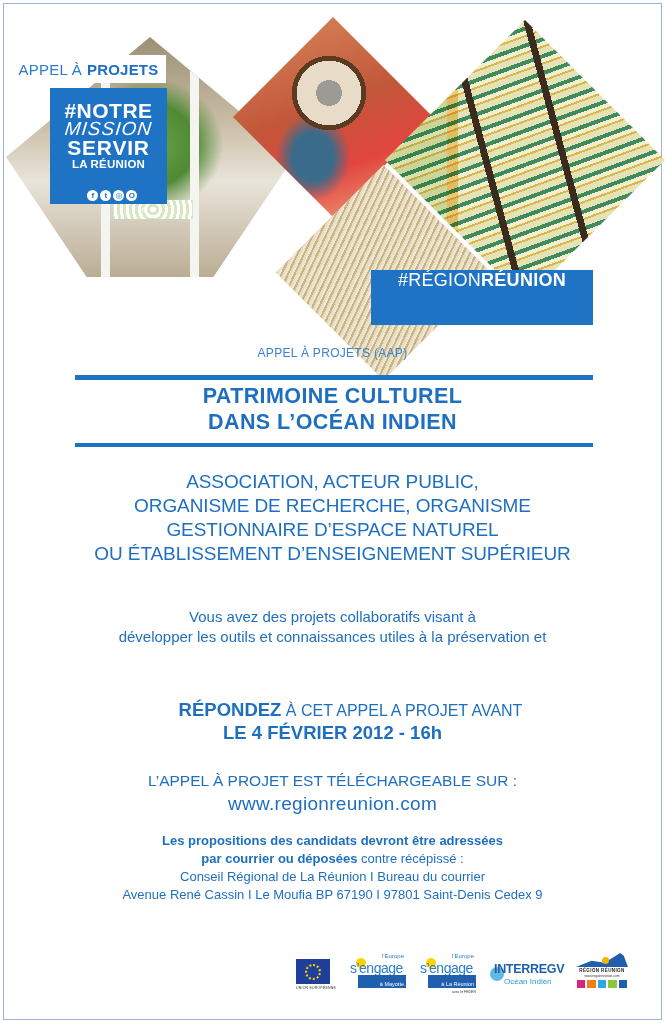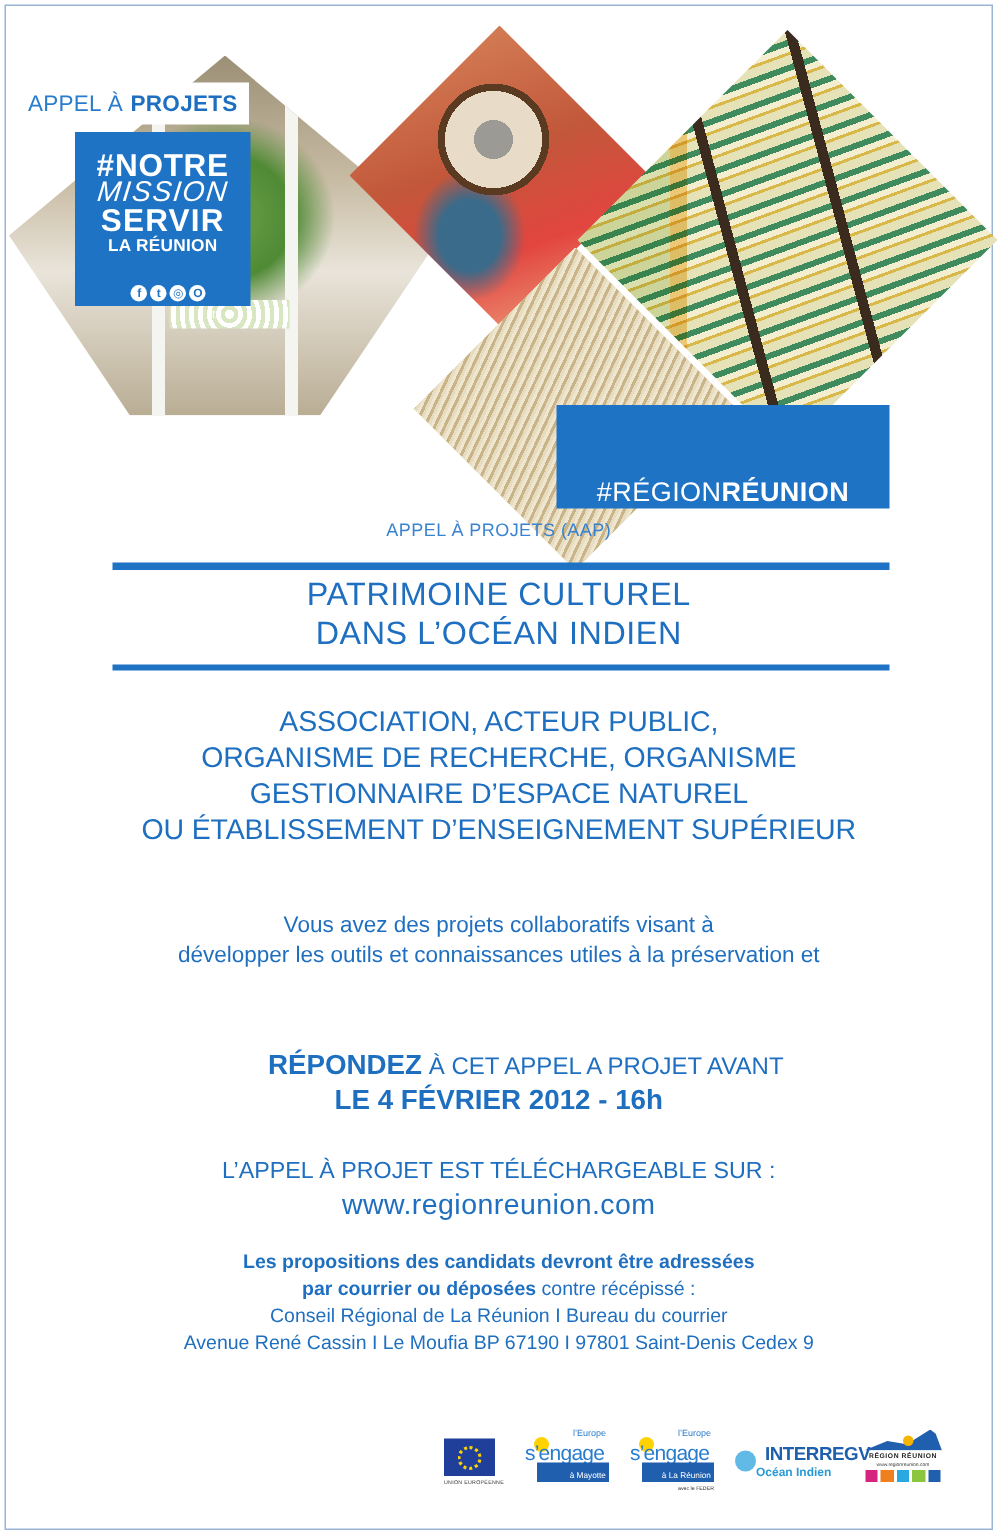--- a/index.html
+++ b/index.html
@@ -65,36 +65,36 @@
   .mission-badge .l1 { font-size: 21px; font-weight: 700; line-height: 19px; letter-spacing: .5px; }
   .mission-badge .l2 { font-size: 19px; font-style: italic; font-weight: 400; line-height: 18px; letter-spacing: 1px; transform: skewX(-6deg); }
   .mission-badge .l3 { font-size: 21px; font-weight: 700; line-height: 19px; letter-spacing: .8px; }
   .mission-badge .l4 { font-size: 11.5px; font-weight: 700; line-height: 13px; margin-top: 1px; letter-spacing: .2px; }
   .social-row { display: flex; justify-content: center; gap: 2px; margin-top: 5px; padding-left: 18px; align-items: center; }
   .social-icon { width: 11px; height: 11px; border-radius: 50%; background: #ffffff; color: #1f73c4;
     font-size: 8px; font-weight: 700; line-height: 11px; text-align: center; }
   .otv-icon { font-size: 8px; font-weight: 400; color: #ffffff; margin-left: 2px; margin-top: 29px; }
 
   .region-badge {
-    position: absolute; left: 371px; top: 270px; width: 222px; height: 69px; background: #1f73c4;
-    display: flex; align-items: flex-end; justify-content: center; color: #ffffff; font-size: 18px;
+    position: absolute; left: 371px; top: 270px; width: 222px; height: 55px; background: #1f73c4;
+    display: flex; align-items: flex-start; justify-content: center; color: #ffffff; font-size: 18px;
   }
   .region-badge .light { font-weight: 400; letter-spacing: .3px; }
   .region-badge .bold { font-weight: 700; letter-spacing: .3px; }
 
   
   .center { position: absolute; left: 0; width: 665px; text-align: center; }
 
   .aap { top: 346px; font-size: 12px; color: #3a83cf; letter-spacing: .3px; }
 
   .rule { position: absolute; left: 75px; width: 518px; background: #1f73c4; }
   .rule-top { top: 375px; height: 5px; }
   .rule-bottom { top: 443px; height: 4px; }
 
-  .title { top: 383px; font-size: 21.5px; font-weight: 400; line-height: 26px; color: #1f6fc0; letter-spacing: .4px; }
+  .title { top: 383px; font-size: 21.5px; font-weight: 700; line-height: 26px; color: #1f6fc0; letter-spacing: .4px; }
 
   .eligible { top: 470px; font-size: 19px; line-height: 24px; color: #1f6fc0; font-weight: 400; letter-spacing: -.1px; }
 
   .desc { top: 607px; font-size: 15px; line-height: 19.5px; color: #1f6fc0; }
 
   .respond { top: 698px; font-size: 16px; line-height: 23px; color: #1f6fc0; padding-left: 36px; }
   .respond .bold { font-weight: 700; font-size: 18.5px; }
   .respond .light { font-weight: 400; }
   .deadline { top: 721px; font-size: 18.5px; font-weight: 700; line-height: 24px; color: #1f6fc0; }
 
@@ -115,23 +115,23 @@
 
   .engage { width: 56px; height: 40px; }
   .engage .eu-top { position: absolute; right: 2px; top: 0; font-size: 6px; color: #2a7ccd; }
   .engage .word { position: absolute; left: 0; top: 7px; font-size: 14px; color: #2a7ccd; letter-spacing: -.5px; }
   .engage .star { position: absolute; left: 6px; top: 5px; width: 10px; height: 10px; border-radius: 50%; background: #ffd200; }
   .engage .band { position: absolute; left: 8px; top: 22px; width: 48px; height: 13px; background: #1f5fae;
     color: #fff; font-size: 5.5px; text-align: right; padding: 6px 2px 0 0; }
   .engage .sub { position: absolute; right: 0; top: 37px; font-size: 3.5px; color: #333; }
 
   .interreg { width: 72px; height: 40px; }
-  .interreg .name { position: absolute; left: 20px; top: 9px; font-size: 12.5px; font-weight: 700; color: #1f5fae; letter-spacing: -.3px; }
+  .interreg .name { position: absolute; left: 4px; top: 9px; font-size: 12.5px; font-weight: 700; color: #1f5fae; letter-spacing: -.3px; }
   .interreg .v { color: #1f5fae; }
-  .interreg .ocean { position: absolute; left: 14px; top: 24px; font-size: 8px; font-weight: 700; color: #2a9ad6; }
+  .interreg .ocean { position: absolute; left: 14px; top: 24px; font-size: 8px; font-weight: 400; color: #2a9ad6; }
   .interreg .globe { position: absolute; left: 0; top: 14px; width: 14px; height: 14px; border-radius: 50%; background: #39a9e0; opacity: .8; }
 
   .regionlogo { width: 52px; height: 40px; }
   .regionlogo .mountain { position: absolute; left: 0; top: 0; width: 52px; height: 14px;
     background: #1f5fae; clip-path: polygon(0 100%, 30% 55%, 55% 70%, 85% 0, 92% 20%, 100% 100%); }
   .regionlogo .sun { position: absolute; left: 26px; top: 4px; width: 7px; height: 7px; border-radius: 50%; background: #f4b400; }
   .regionlogo .title { position: absolute; left: 0; top: 15px; width: 52px; font-size: 4.5px; text-align: center; color: #222; font-weight: 700; line-height: 5px; }
   .regionlogo .site { position: absolute; left: 0; top: 21px; width: 52px; font-size: 3.3px; text-align: center; color: #333; }
   .regionlogo .swatches { position: absolute; left: 1px; top: 27px; display: flex; gap: 2px; }
   .regionlogo .sw { width: 8.5px; height: 8px; }

